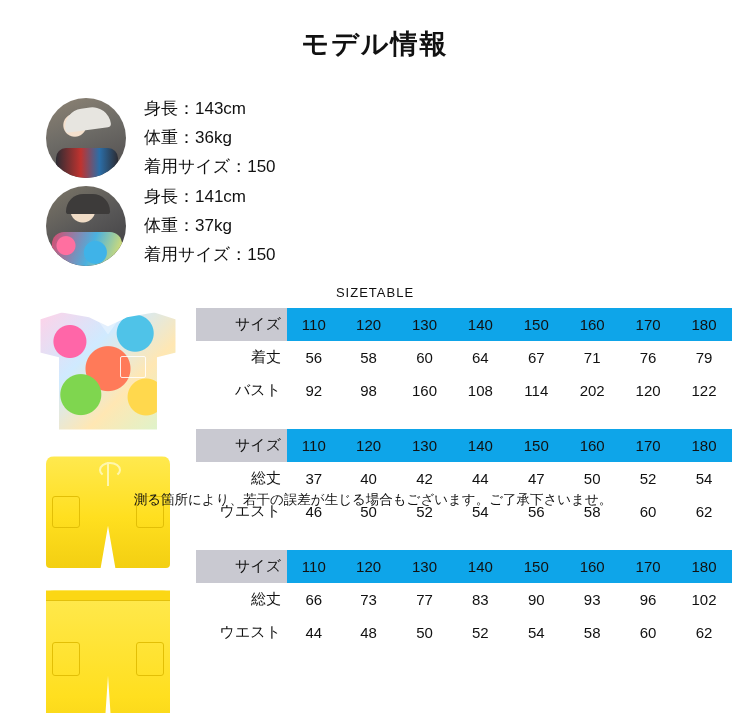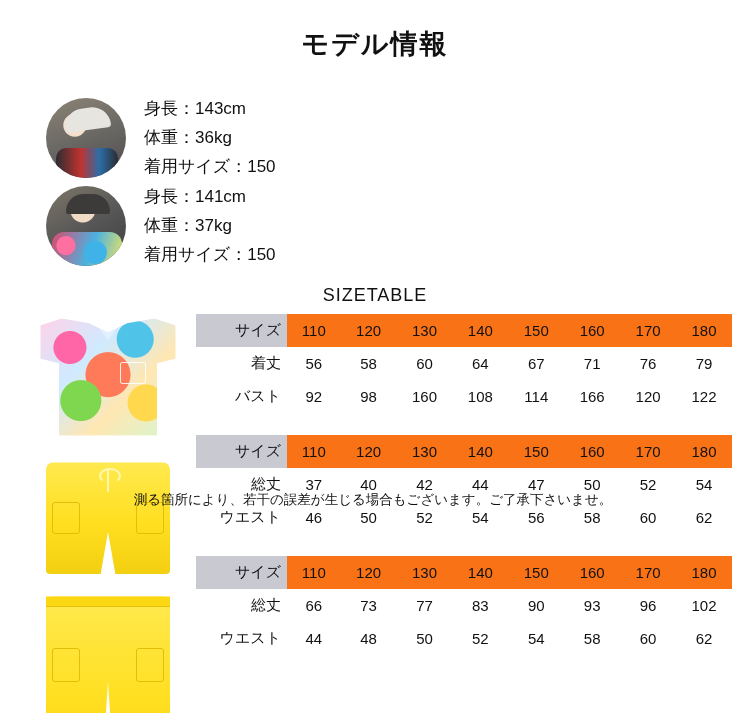--- a/index.html
+++ b/index.html
@@ -99,21 +99,21 @@
   }
   .model-lines {
     margin-left: 18px;
     font-size: 17px;
     line-height: 1.72;
     color: #111;
   }
   
   .sizetable-label {
     text-align: center;
-    font-size: 18px;
+    font-size: 13px;
     letter-spacing: 1px;
     color: #111;
     margin-top: 16px;
   }
   .content {
     display: flex;
     padding: 0 18px 0 28px;
     box-sizing: border-box;
     margin-top: 8px;
   }
@@ -234,21 +234,21 @@
     width: 100%;
     border-collapse: collapse;
     font-size: 15px;
   }
   table.size td {
     height: 31px;
     text-align: center;
     color: #111;
   }
   table.size tr.header td {
-    background: #f97316;
+    background: #0ea5e9;
     font-weight: normal;
   }
   table.size tr.header td.rowhead {
     background: #c9c9d1;
   }
   table.size td.rowhead {
     width: 84px;
     text-align: right;
     padding-right: 6px;
     white-space: nowrap;
@@ -342,21 +342,21 @@
           <td>76</td>
           <td>79</td>
         </tr>
         <tr>
           <td class="rowhead">バスト</td>
           <td>92</td>
           <td>98</td>
           <td>160</td>
           <td>108</td>
           <td>114</td>
-          <td>166</td>
+          <td>202</td>
           <td>120</td>
           <td>122</td>
         </tr>
       </tbody>
         </table>
 
       <div class="tbl-gap"></div>
 
       <table class="size">
         <tbody>

